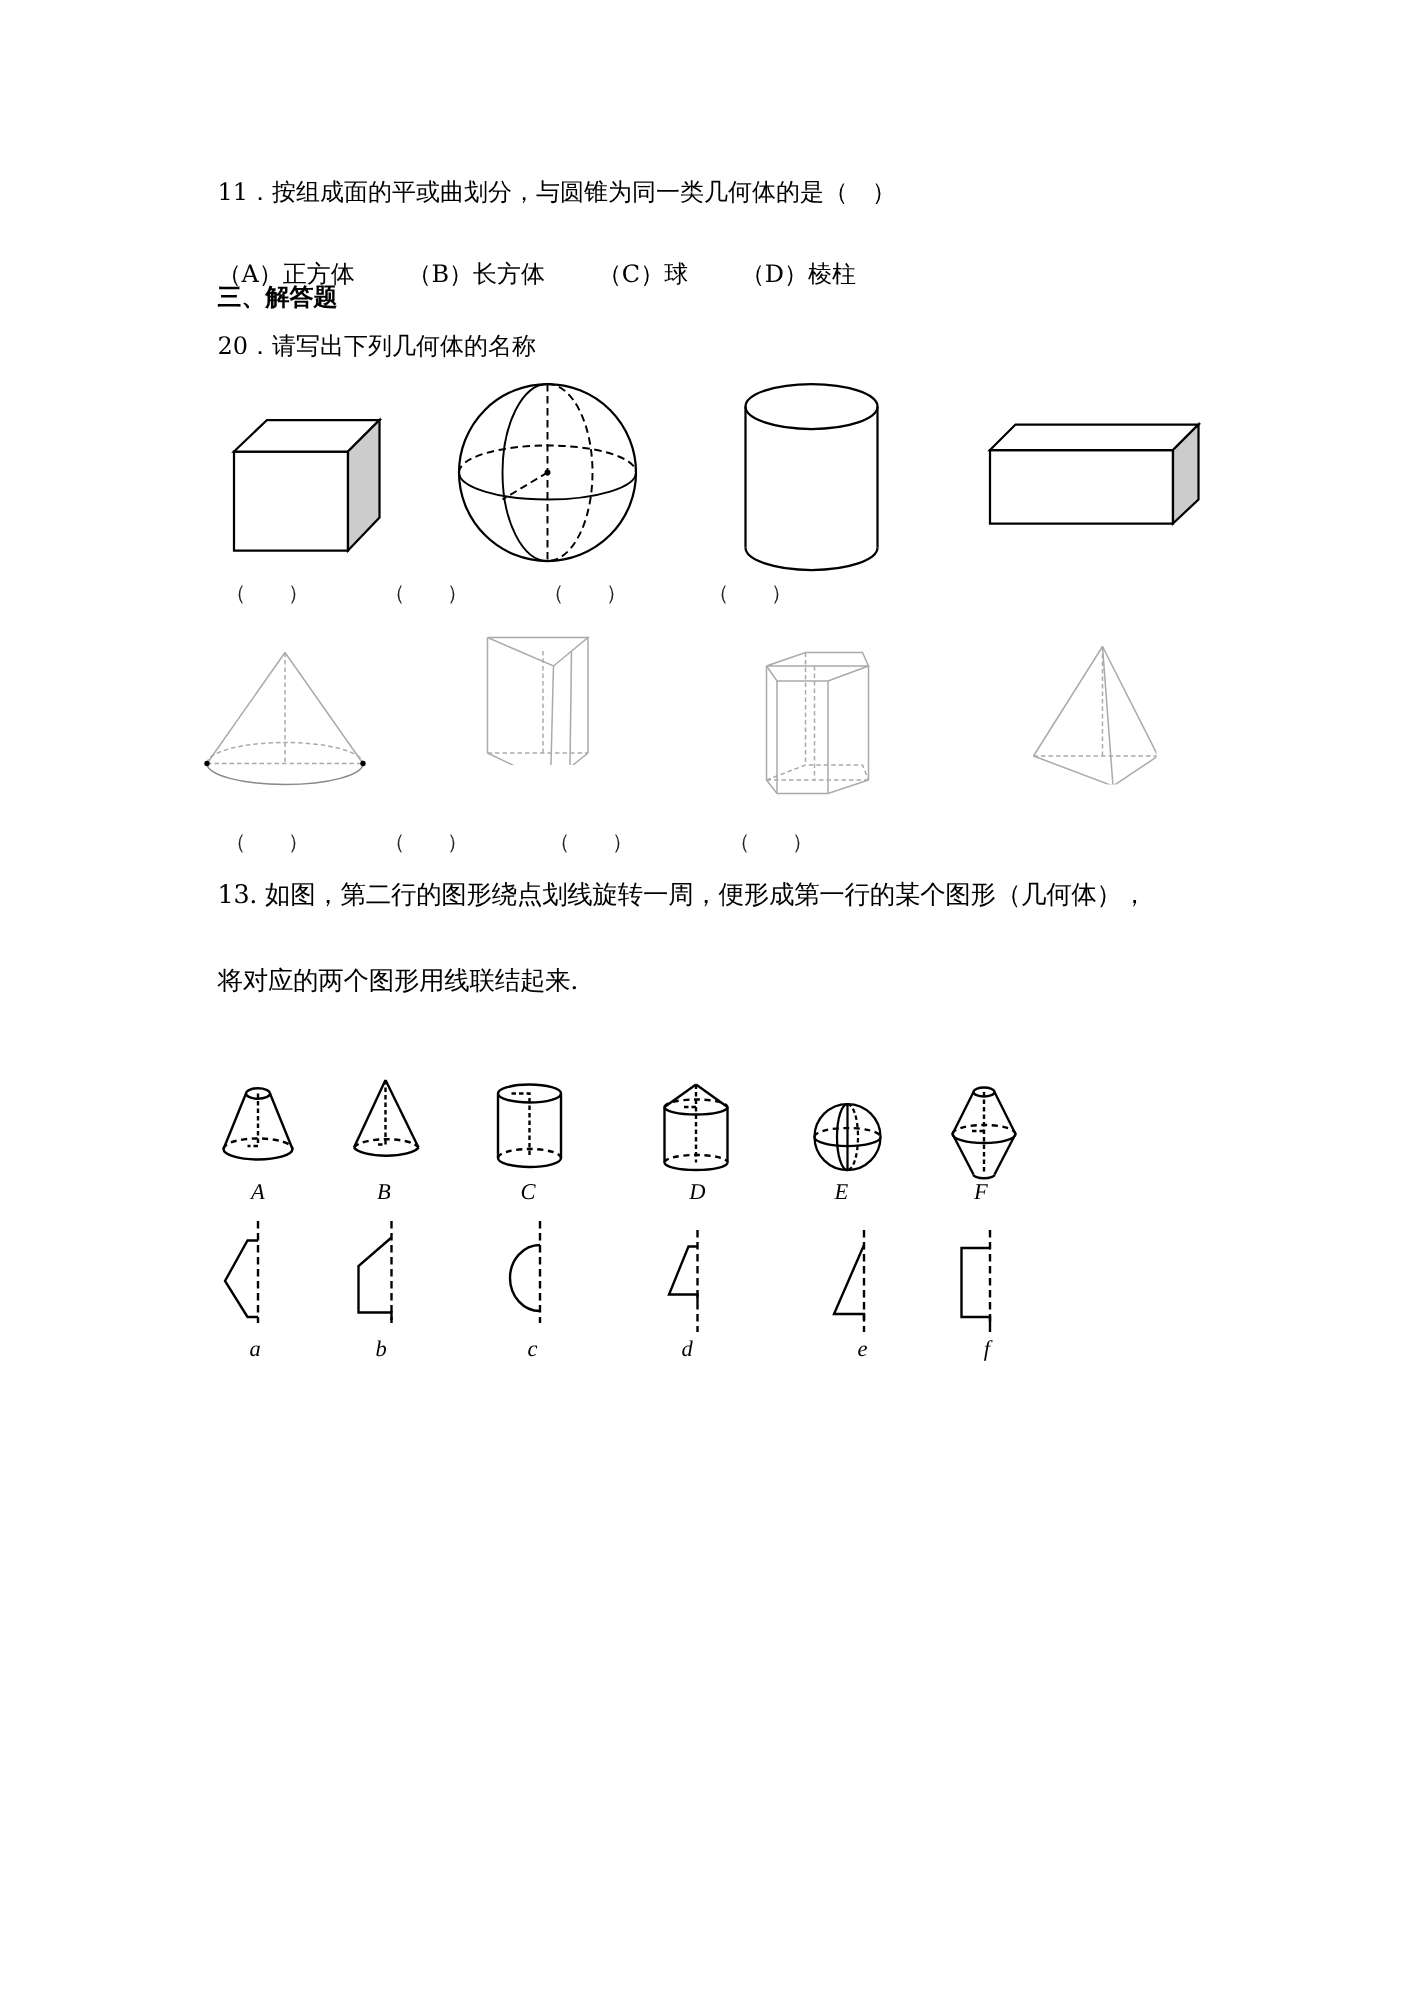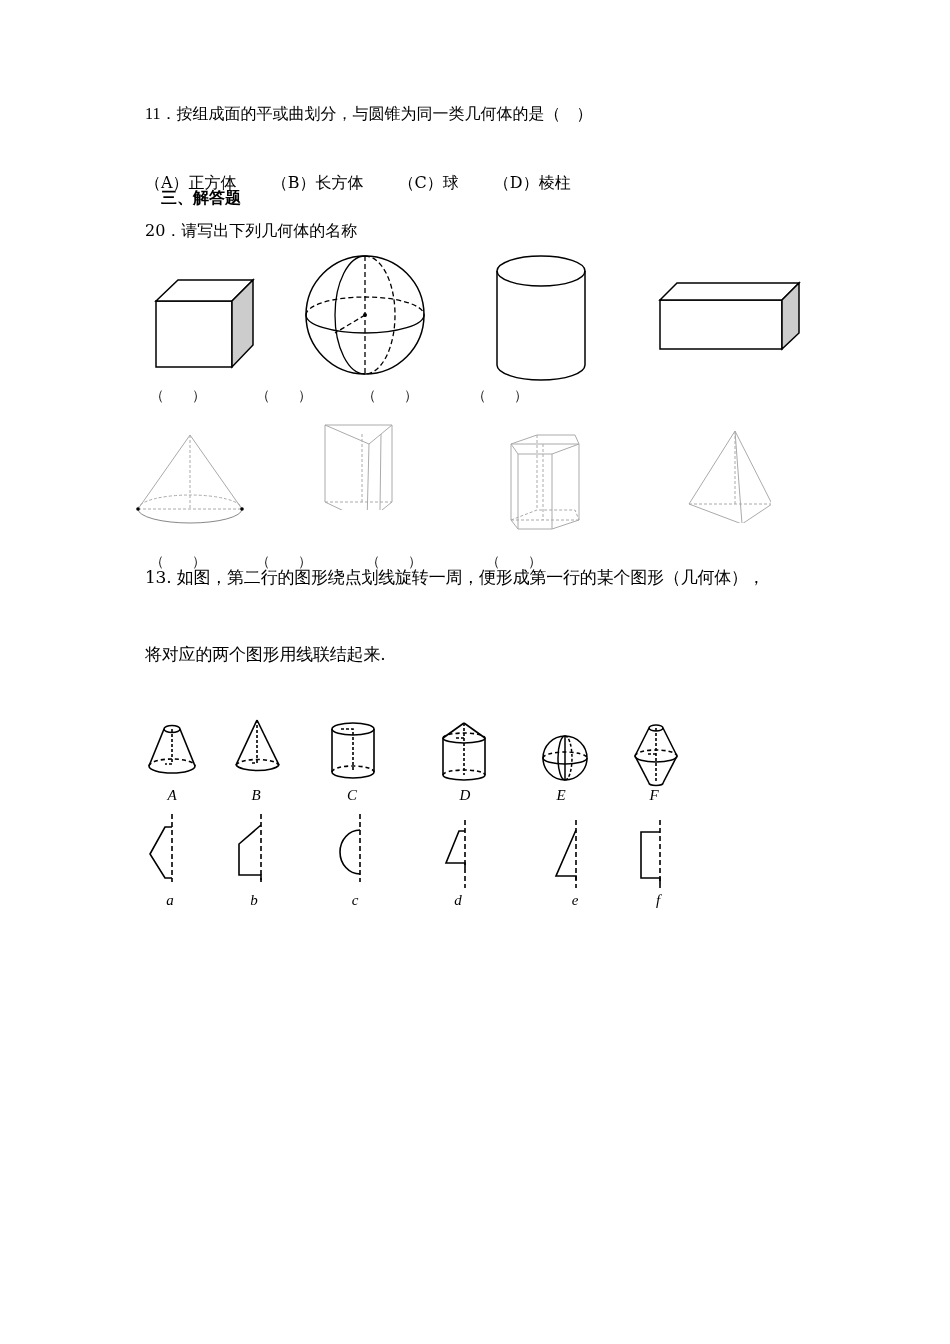--- a/index.html
+++ b/index.html
@@ -1,29 +1,29 @@
 <!DOCTYPE html>
 <html><head>
 <meta charset="utf-8">
 <style>
   html, body { margin: 0; padding: 0; background: #ffffff; }
   body { width: 950px; height: 1344px; position: relative; overflow: hidden;
          font-family: "DejaVu Serif", "Liberation Serif", serif; color: #000; }
   .line { position: absolute; left: 145px; font-size: 16px; line-height: 20px; white-space: nowrap; }
-  .heading { font-family: "DejaVu Sans", "Liberation Sans", sans-serif; font-weight: bold; margin-left: 16px; }
+  .heading { font-family: "DejaVu Sans", "Liberation Sans", sans-serif; font-weight: bold; }
   .opt { display: inline-block; margin-right: 30px; }
   .paren { position: absolute; font-size: 14px; color: #222; white-space: pre; }
   .fig { position: absolute; }
   .lbl { position: absolute; font-style: italic; font-size: 15px; font-family: "Liberation Serif", serif; width: 20px; text-align: center; }
   .q13 { font-size: 17px; line-height: 20px; letter-spacing: -0.2px; }
 </style>
 </head>
 <body>
 
-<div class="line" style="top:104px;font-family:Liberation Serif, serif;">11．按组成面的平或曲划分，与圆锥为同一类几何体的是（　）</div>
+<div class="line" style="top:118px;">11．按组成面的平或曲划分，与圆锥为同一类几何体的是（　）</div>
 <div class="line" style="top:137px;margin-top:36px;">
   <span class="opt">（A）正方体</span>
   <span class="opt">（B）长方体</span>
   <span class="opt">（C）球</span>
   <span class="opt">（D）棱柱</span>
 </div>
 <div class="line heading" style="top:188px;">三、解答题</div>
 <div class="line" style="top:221px;">20．请写出下列几何体的名称</div>
 
 <svg class="fig" style="left:150px;top:275px;" width="110" height="100">
@@ -114,21 +114,21 @@
     <line x1="3" y1="76" x2="86" y2="76" stroke-dasharray="3,2"></line>
     <line x1="49" y1="3" x2="49" y2="76" stroke-dasharray="3,2"></line>
   </g>
 </svg>
 
 <div class="paren" style="left:150px;top:553px;">（　　）</div>
 <div class="paren" style="left:256px;top:553px;">（　　）</div>
 <div class="paren" style="left:366px;top:553px;">（　　）</div>
 <div class="paren" style="left:486px;top:553px;">（　　）</div>
 
-<div class="line q13" style="top:567px;">13. 如图，第二行的图形绕点划线旋转一周，便形成第一行的某个图形（几何体），</div>
+<div class="line q13" style="top:587px;">13. 如图，第二行的图形绕点划线旋转一周，便形成第一行的某个图形（几何体），</div>
 <div class="line q13" style="top:644px;">将对应的两个图形用线联结起来.</div>
 
 <svg class="fig" style="left:145px;top:722px;" width="55" height="56">
   <g stroke="#000" stroke-width="1.6" fill="none">
     <ellipse cx="27" cy="7" rx="8" ry="3.5"></ellipse>
     <line x1="19" y1="7" x2="4" y2="44"></line>
     <line x1="35" y1="7" x2="50" y2="44"></line>
     <path d="M4,44 A23,7 0 0 0 50,44"></path>
     <path d="M4,44 A23,7 0 0 1 50,44" stroke-dasharray="4,3"></path>
     <polyline points="27,7 27,42 20,42" stroke-dasharray="3,2"></polyline>

